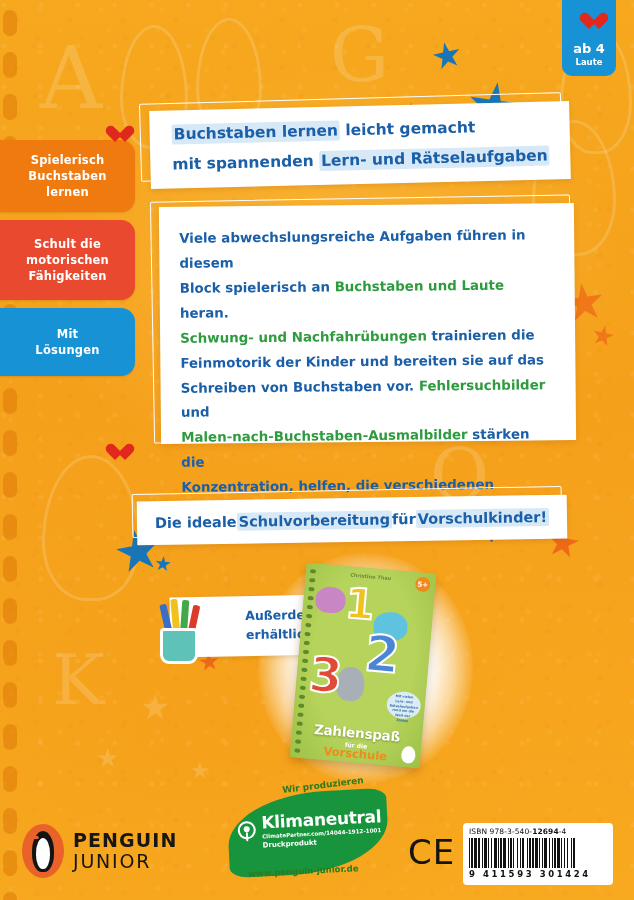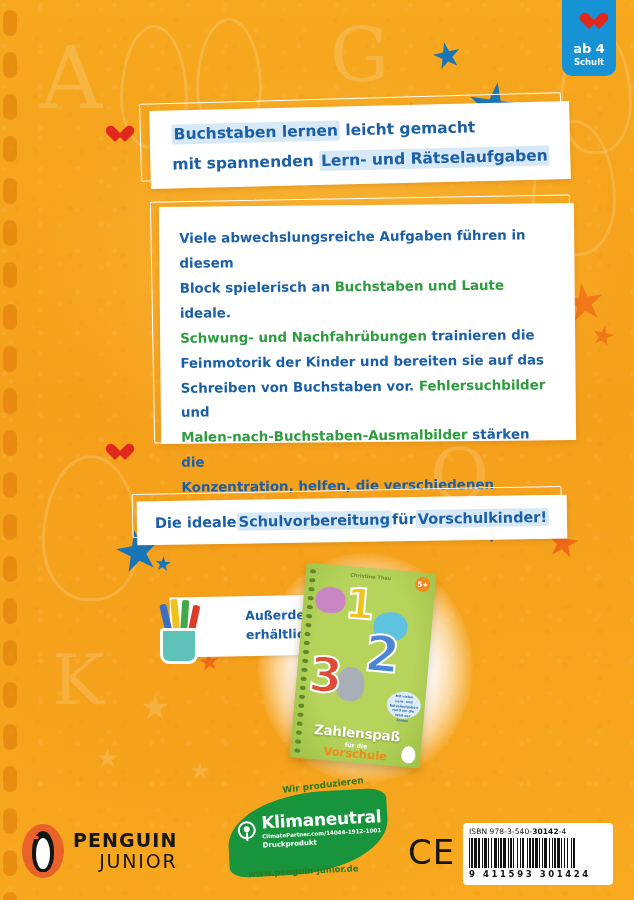--- a/index.html
+++ b/index.html
@@ -174,21 +174,21 @@
            border-radius:4px 4px 9px 9px;border:3px solid #fff;box-sizing:border-box;}
   .pencil{position:absolute;width:7px;border-radius:2px;}
   
   .penguin{position:absolute;left:22px;top:820px;width:170px;height:62px;display:flex;align-items:center;gap:9px;}
   .pegg{width:42px;height:54px;border-radius:50%;background:#E9622A;position:relative;flex:0 0 auto;}
   .pbody{position:absolute;left:50%;top:7px;transform:translateX(-50%);width:22px;height:41px;
          background:#141414;border-radius:50% 50% 44% 44%;}
   .pbelly{position:absolute;left:50%;top:14px;transform:translateX(-50%);width:14px;height:31px;
           background:#fff;border-radius:50% 50% 46% 46%;}
   .pbeak{position:absolute;left:50%;top:12px;transform:translateX(-160%);width:7px;height:3px;background:#E9622A;border-radius:2px;}
-  .pwordmark{line-height:1;text-align:right;}
+  .pwordmark{line-height:1;}
   .pw1{font-size:19px;font-weight:800;letter-spacing:1.1px;color:#161616;}
   .pw2{font-size:19px;font-weight:400;letter-spacing:1.8px;color:#161616;margin-top:2px;}
   .leaf{
     position:absolute;left:228px;top:792px;width:160px;height:82px;
     background:#18943C;
     border-radius:62% 12% 62% 12%;
     transform:rotate(-3deg);
   }
   .klima{position:absolute;left:228px;top:792px;width:160px;height:82px;transform:rotate(-3deg);
          color:#fff;padding:20px 0 0 34px;box-sizing:border-box;}
@@ -255,55 +255,75 @@
   <div class="ghost loop" style="left:42px;top:455px;width:92px;height:140px;"></div>
   <div class="ghost" style="left:52px;top:645px;font-size:70px;">K</div>
   <div class="ghost" style="left:140px;top:690px;font-size:34px;">★</div>
   <div class="ghost" style="left:96px;top:745px;font-size:26px;">★</div>
   <div class="ghost" style="left:190px;top:760px;font-size:22px;">★</div>
   <div class="ghost" style="left:430px;top:440px;font-size:72px;">Q</div>
 
   <div class="age">
     <div class="heart" style="position:relative;margin-bottom:10px;"></div>
     <div class="a1">ab 4</div>
-    <div class="a2">Schult</div>
+    <div class="a2">Laute</div>
   </div>
 
   <div class="star" style="left:433px;top:42px;width:28px;height:28px;background:#1876B8;transform:rotate(-12deg);"></div>
   <div class="star" style="left:468px;top:82px;width:52px;height:52px;background:#1876B8;transform:rotate(8deg);"></div>
   <div class="star" style="left:401px;top:102px;width:17px;height:17px;background:#EE6A18;transform:rotate(14deg);"></div>
   <div class="star" style="left:564px;top:283px;width:40px;height:40px;background:#F07818;transform:rotate(-8deg);"></div>
   <div class="star" style="left:592px;top:325px;width:22px;height:22px;background:#F07818;transform:rotate(12deg);"></div>
   <div class="star" style="left:116px;top:530px;width:44px;height:44px;background:#1876B8;transform:rotate(-10deg);"></div>
   <div class="star" style="left:547px;top:527px;width:32px;height:32px;background:#EE6A18;transform:rotate(9deg);"></div>
   <div class="star" style="left:199px;top:652px;width:20px;height:20px;background:#EE6A18;transform:rotate(-6deg);"></div>
   <div class="star" style="left:155px;top:556px;width:16px;height:16px;background:#1876B8;transform:rotate(6deg);"></div>
 
   <div class="tabs" id="tabs">
+      <div class="tab" style="background: rgb(238, 122, 16); height: 72px;">
+        <span>
+          <div>Spielerisch</div>
+          <div>Buchstaben</div>
+          <div>lernen</div>
+        </span>
+      </div>
+      <div class="tab" style="background: rgb(232, 73, 47); height: 80px;">
+        <span>
+          <div>Schult die</div>
+          <div>motorischen</div>
+          <div>Fähigkeiten</div>
+        </span>
+      </div>
+      <div class="tab" style="background: rgb(23, 146, 212); height: 68px;">
+        <span>
+          <div>Mit</div>
+          <div>Lösungen</div>
+        </span>
+      </div>
     </div>
 
   <div class="heart" style="left:105px;top:126px;"></div>
   <div class="heart" style="left:105px;top:444px;"></div>
 
   <div class="panel-outline" style="left:140px;top:98px;width:420px;height:76px;transform:rotate(-1.6deg);"></div>
   <div class="headline"></div>
   <div class="headline-txt">
     <div class="hl-line">
       <span class="hi">Buchstaben lernen</span><span> leicht gemacht</span>
     </div>
     <div class="hl-line">
       <span>mit spannenden </span><span class="hi">Lern- und Rätselaufgaben</span>
     </div>
   </div>
 
   <div class="panel-outline" style="left:152px;top:198px;width:418px;height:240px;transform:rotate(-1deg);"></div>
   <div class="body-panel"></div>
   <div class="body-txt">
     <div><span>Viele abwechslungsreiche Aufgaben führen in diesem</span></div>
-    <div><span>Block spielerisch an </span><span class="g">Buchstaben und Laute</span><span> ideale.</span></div>
+    <div><span>Block spielerisch an </span><span class="g">Buchstaben und Laute</span><span> heran.</span></div>
     <div><span class="g">Schwung- und Nachfahrübungen</span><span> trainieren die</span></div>
     <div><span>Feinmotorik der Kinder und bereiten sie auf das</span></div>
     <div><span>Schreiben von Buchstaben vor. </span><span class="g">Fehlersuchbilder</span><span> und</span></div>
     <div><span class="g">Malen-nach-Buchstaben-Ausmalbilder</span><span> stärken die</span></div>
     <div><span>Konzentration, helfen, die verschiedenen Buchstaben</span></div>
     <div><span>zu unterscheiden, und machen einfach Spaß!</span></div>
   </div>
 
   <div class="panel-outline" style="left:132px;top:490px;width:428px;height:42px;transform:rotate(-1.1deg);"></div>
   <div class="schul"></div>
@@ -391,21 +411,21 @@
     <div class="kmark"></div>
     <div class="k1">Klimaneutral</div>
     <div class="k2">ClimatePartner.com/14044-1912-1001</div>
     <div class="k3">Druckprodukt</div>
   </div>
   <div class="weburl">www.penguin-junior.de</div>
 
   <div class="ce">CE</div>
 
   <div class="barcode">
-    <div class="bcisbn"><span>ISBN 978-3-540-</span><b>30142</b><span>-4</span></div>
+    <div class="bcisbn"><span>ISBN 978-3-540-</span><b>12694</b><span>-4</span></div>
     <div class="bars" id="bars">
         <i style="width: 1px; background: rgb(17, 17, 17);"></i>
         <i style="width: 1px; background: transparent;"></i>
         <i style="width: 2px; background: rgb(17, 17, 17);"></i>
         <i style="width: 1px; background: transparent;"></i>
         <i style="width: 3px; background: rgb(17, 17, 17);"></i>
         <i style="width: 1px; background: transparent;"></i>
         <i style="width: 2px; background: rgb(17, 17, 17);"></i>
         <i style="width: 2px; background: transparent;"></i>
         <i style="width: 1px; background: rgb(17, 17, 17);"></i>

